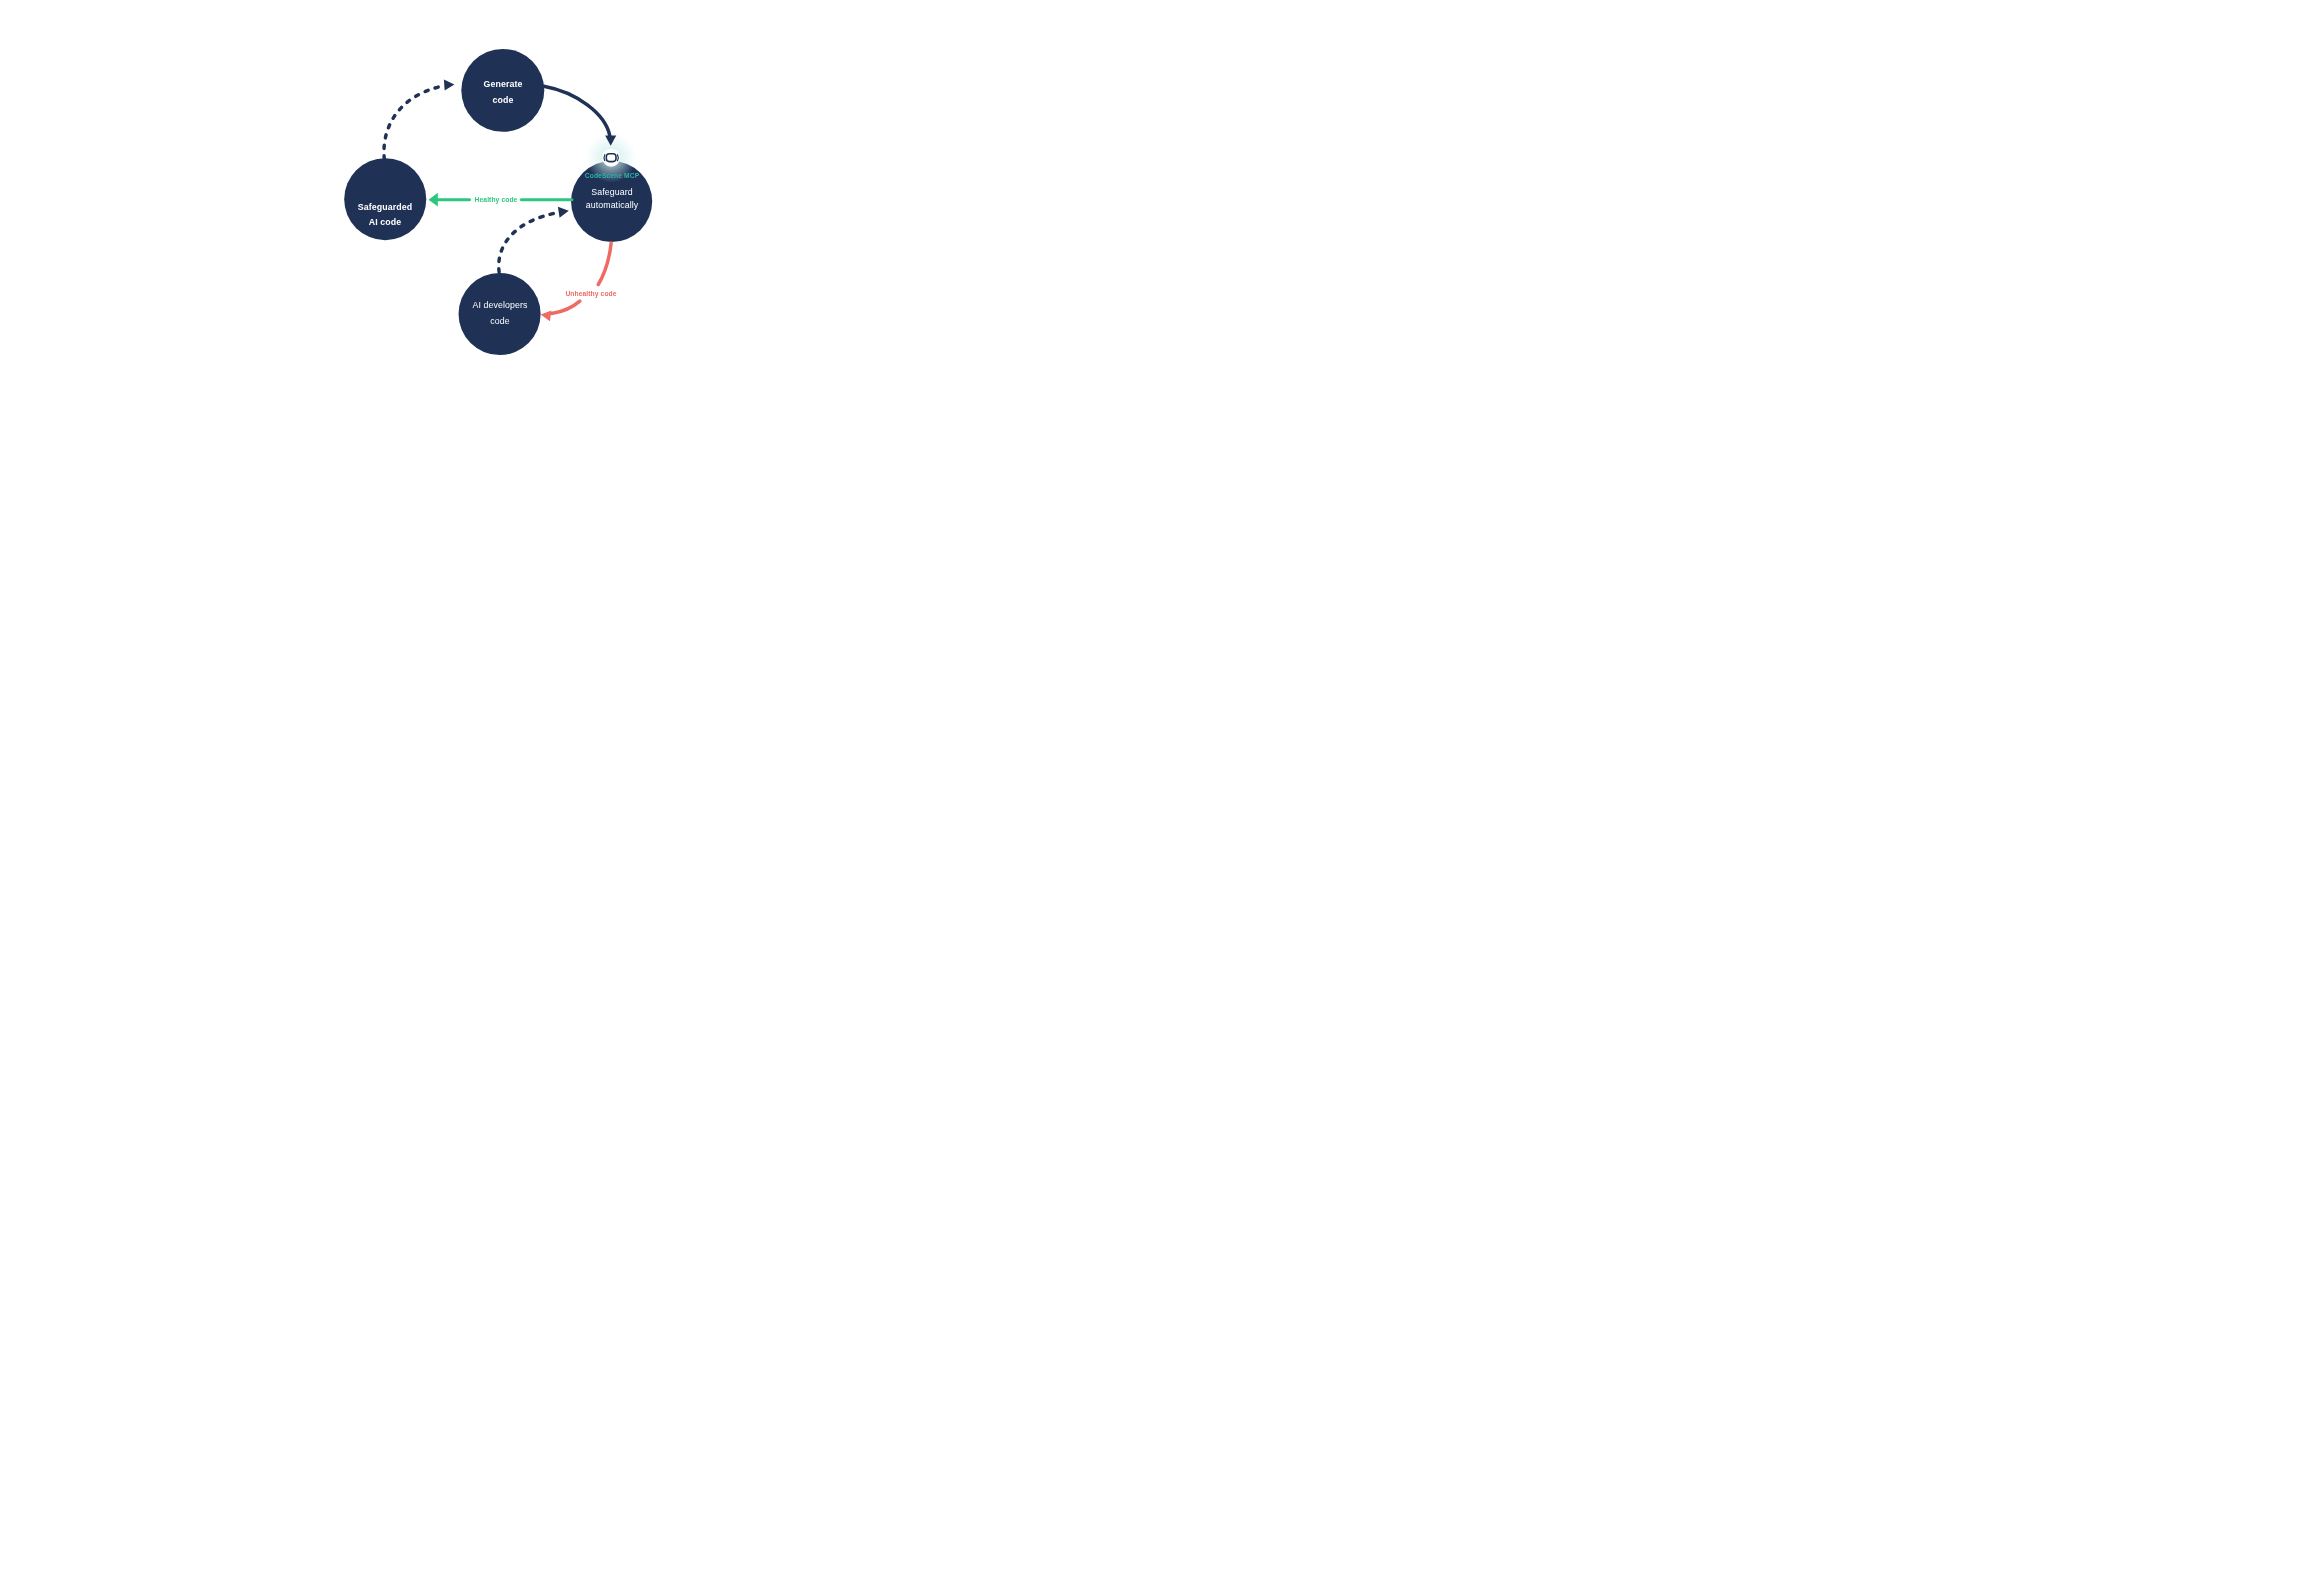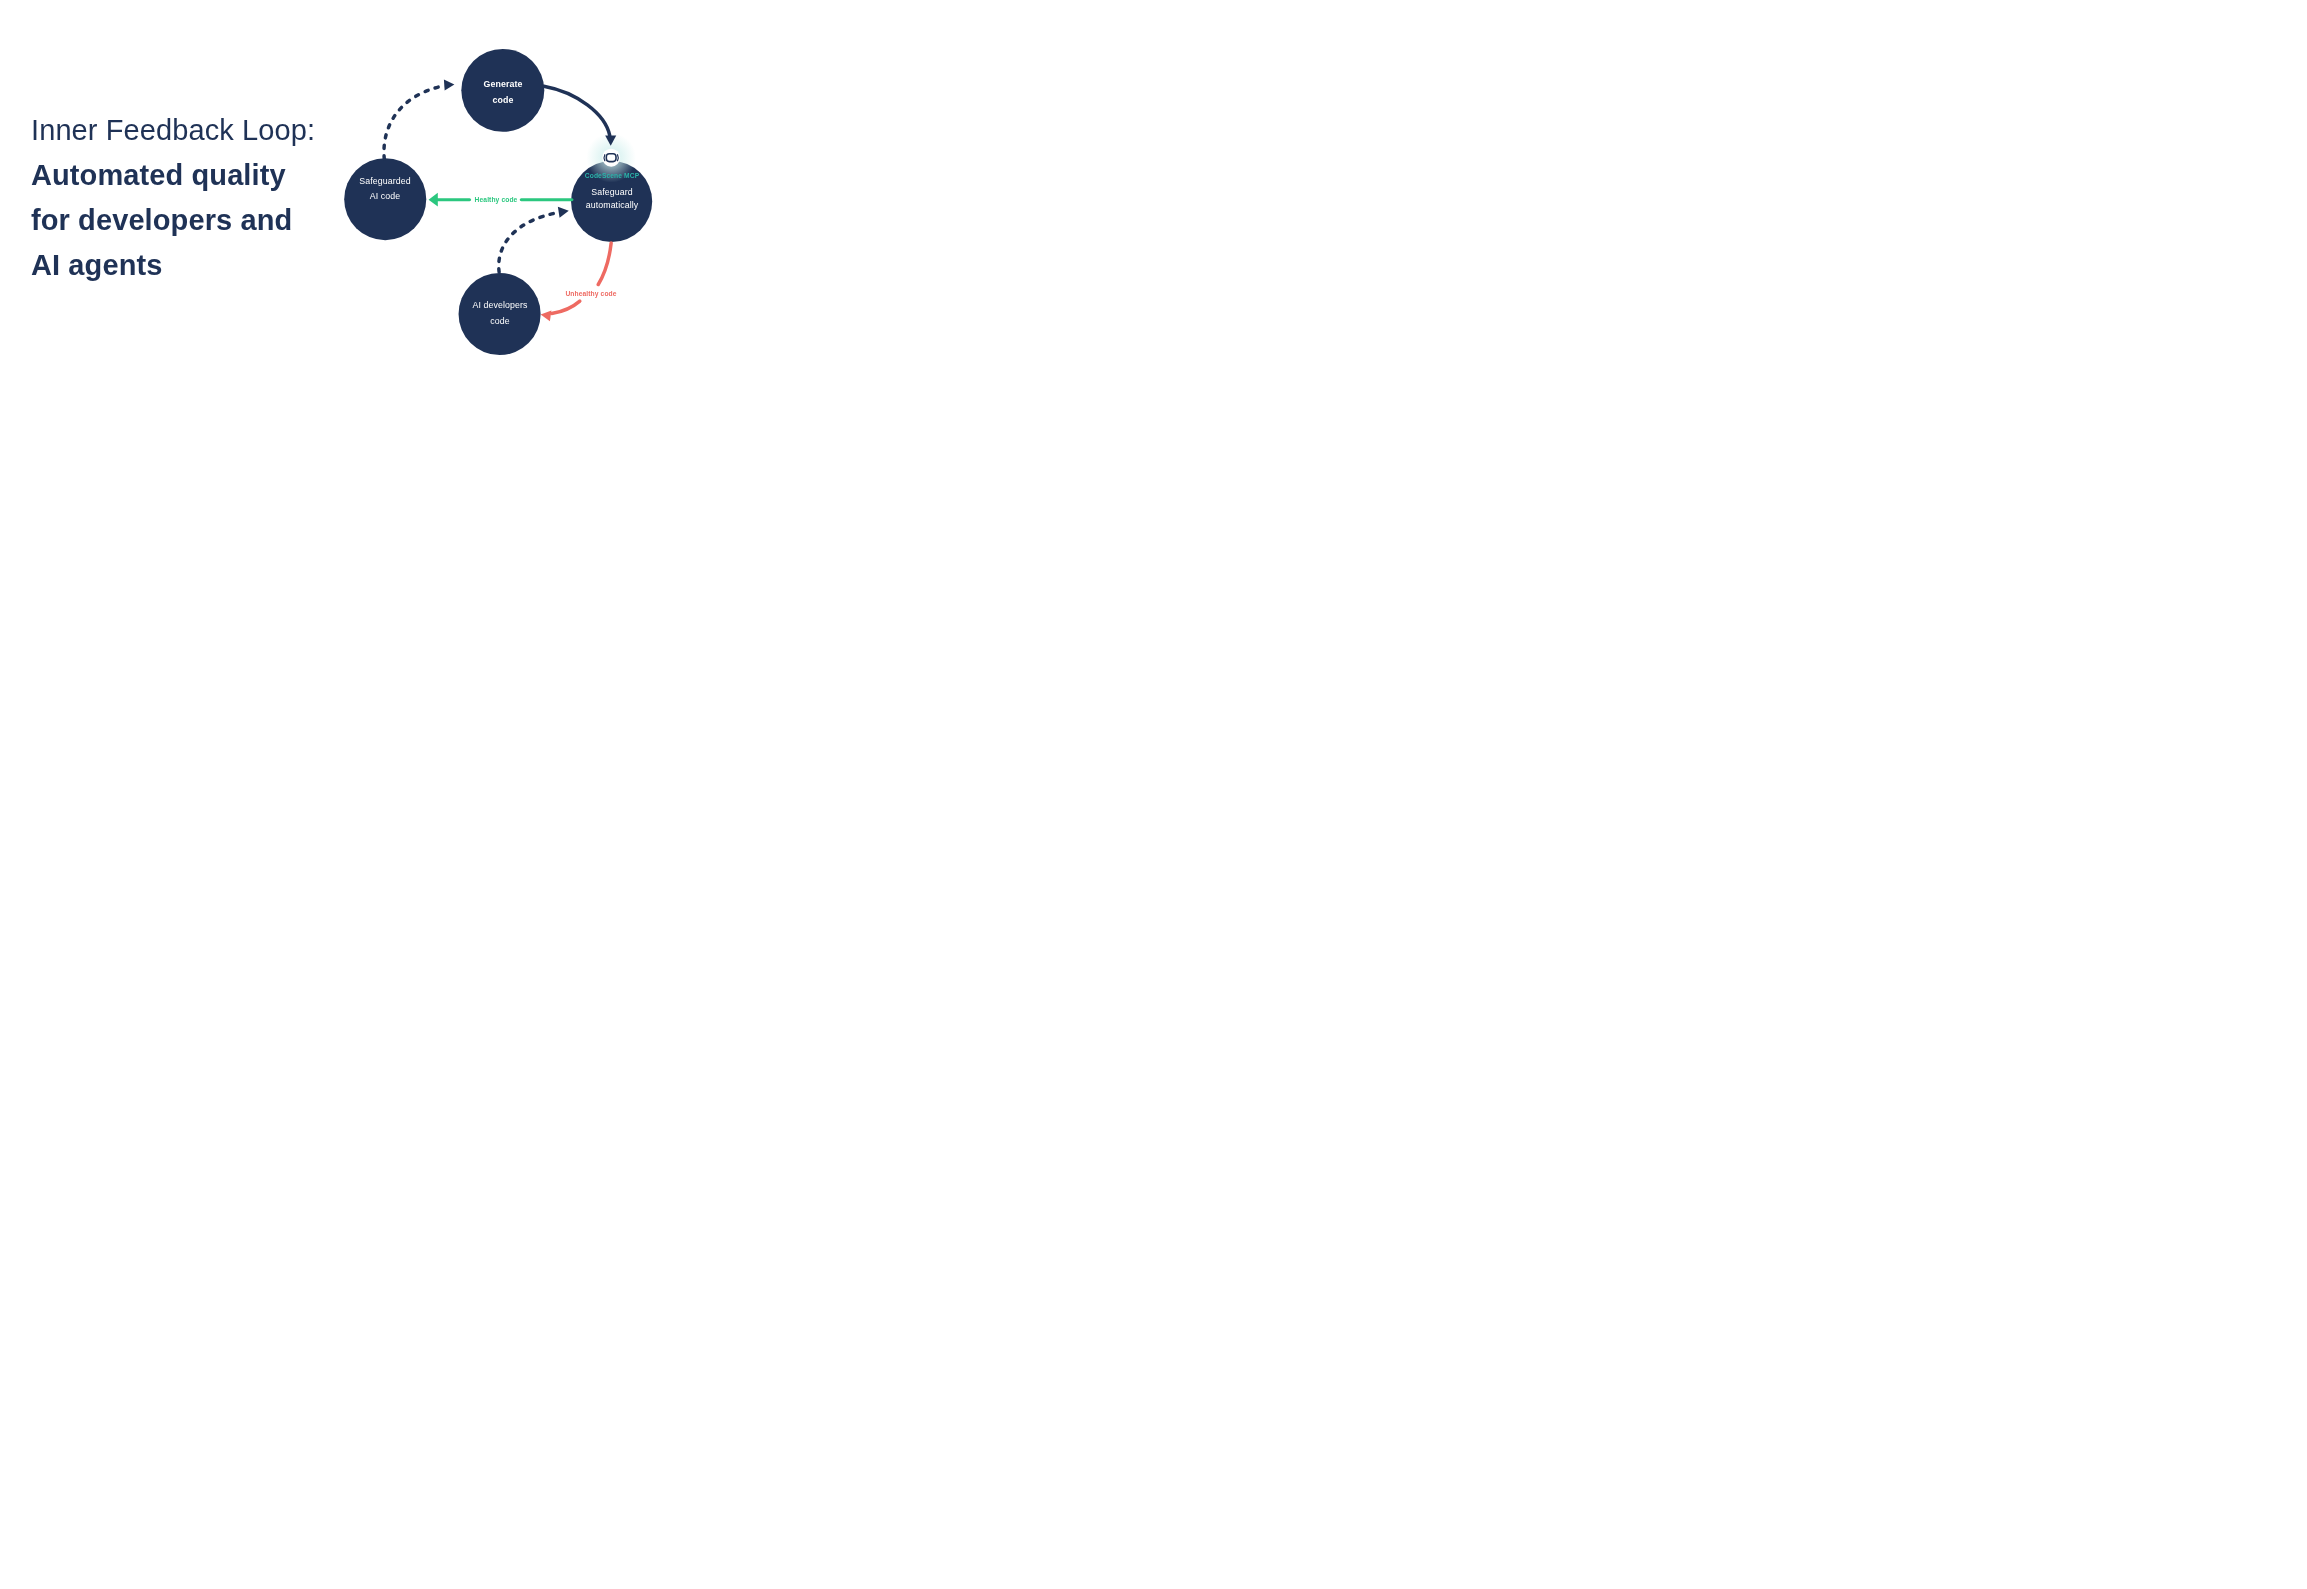--- a/index.html
+++ b/index.html
@@ -41,26 +41,20 @@
   }
   .mcp{color:var(--teal);}
   .healthy{color:var(--green);}
   .unhealthy{color:var(--red);}
 </style>
 </head>
 <body>
 
 <div class="canvas">
 
-  <div class="title">
-    <div class="t-reg">Inner Feedback Loop:</div>
-    <div class="t-bold">Automated quality</div>
-    <div class="t-bold">for developers and</div>
-    <div class="t-bold">AI agents</div>
-  </div>
 
   <svg class="diagram-svg" viewBox="0 0 1476 861" xmlns="http://www.w3.org/2000/svg">
     <defs>
       <radialGradient id="glowGrad">
         <stop offset="0%" stop-color="var(--glow)" stop-opacity="0.95"></stop>
         <stop offset="45%" stop-color="var(--glow)" stop-opacity="0.55"></stop>
         <stop offset="100%" stop-color="var(--glow)" stop-opacity="0"></stop>
       </radialGradient>
     </defs>
 
@@ -93,21 +87,21 @@
     <path class="edge-red" d="M 1325,527 C 1321,562 1311,594 1297,617"></path>
     <path class="edge-red" d="M 1257,653 C 1242,666 1220,676 1196,680"></path>
     <polygon class="head-red" points="0,0 -22,-12 -22,12" transform="translate(1172,682) rotate(188)"></polygon>
   </svg>
 
   <div class="node-label" style="left:503px; top:92px;font-weight:bold;">
     <div>Generate</div>
     <div>code</div>
   </div>
 
-  <div class="node-label" style="left:385px; top:189px; line-height:14.8px;">
+  <div class="node-label" style="left:385px; top:215px; line-height:14.8px;font-weight:bold;">
     <div>Safeguarded</div>
     <div>AI code</div>
   </div>
 
   <div class="node-label" style="left:500px; top:313px;">
     <div>AI developers</div>
     <div>code</div>
   </div>
 
   <div class="mini-label mcp" style="left:612px; top:175px;">CodeScene MCP</div>

